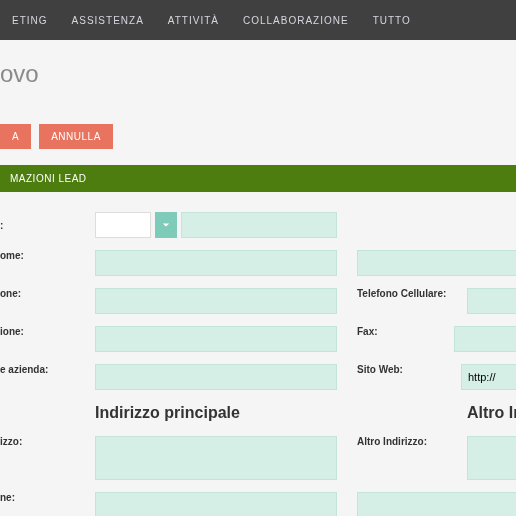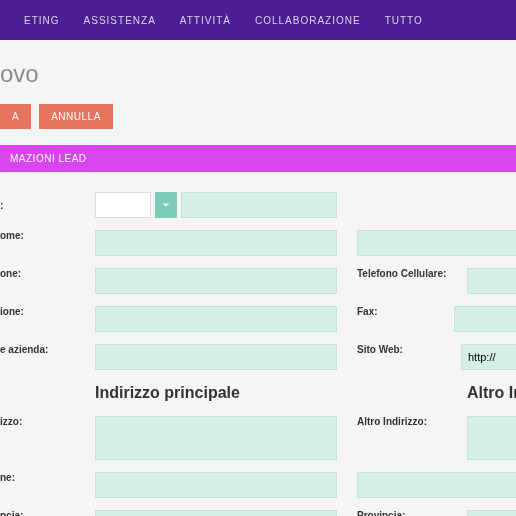--- a/index.html
+++ b/index.html
@@ -1,23 +1,23 @@
 <!DOCTYPE html>
 <html><head>
 <meta charset="utf-8">
 <style>
 *{box-sizing:border-box;margin:0;padding:0;font-family:Arial,Helvetica,sans-serif}
 body{background:#f5f5f5;width:516px;height:516px;overflow:hidden}
-.nav{background:#4c1d95;height:40px;display:flex;align-items:center;padding-left:12px}
+.nav{background:#404040;height:40px;display:flex;align-items:center;padding-left:0}
 .nav-item{color:#d8d6e0;font-size:10px;letter-spacing:1px;padding:0 12px;cursor:pointer}
 .page{padding:20px 0 0 0}
-.title{color:#8a8a8a;font-size:24px;font-weight:300;margin-bottom:16px}
+.title{color:#8a8a8a;font-size:24px;font-weight:300;margin-bottom:36px}
 .btns{display:flex;gap:8px;margin-bottom:16px}
 .btn{background:#e8735f;color:#fff;border:none;padding:7px 12px;font-size:10px;letter-spacing:0.5px;cursor:pointer}
-.section-bar{background:#d946ef;color:#fff;font-size:10px;padding:8px 10px;letter-spacing:0.5px;margin-bottom:20px}
+.section-bar{background:#4d7c0f;color:#fff;font-size:10px;padding:8px 10px;letter-spacing:0.5px;margin-bottom:20px}
 .form-area{padding:0 0 0 0}
 .row{display:flex}
 .col{flex:1;padding-right:20px}
 .field{display:flex;align-items:flex-start;margin-bottom:12px}
 .lbl{width:95px;font-size:10px;color:#333;text-align:left;padding-right:8px;font-weight:bold}
 .inp{flex:1;height:26px;background:#d5efe7;border:1px solid #c2e4da;padding:0 6px;font-size:11px}
 .inp-short{width:56px;margin-right:4px}
 .sel{width:22px;height:26px;background:#7fcbb9;border:none;margin-right:4px;display:inline-flex;align-items:center;justify-content:center;cursor:pointer}
 .sel svg{width:8px;height:8px;fill:#fff}
 .txa{flex:1;height:44px;background:#d5efe7;border:1px solid #c2e4da;resize:none;padding:4px 6px;font-size:11px}

